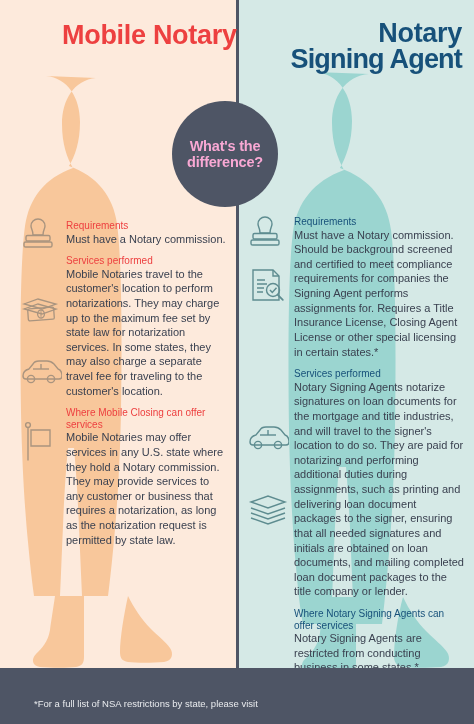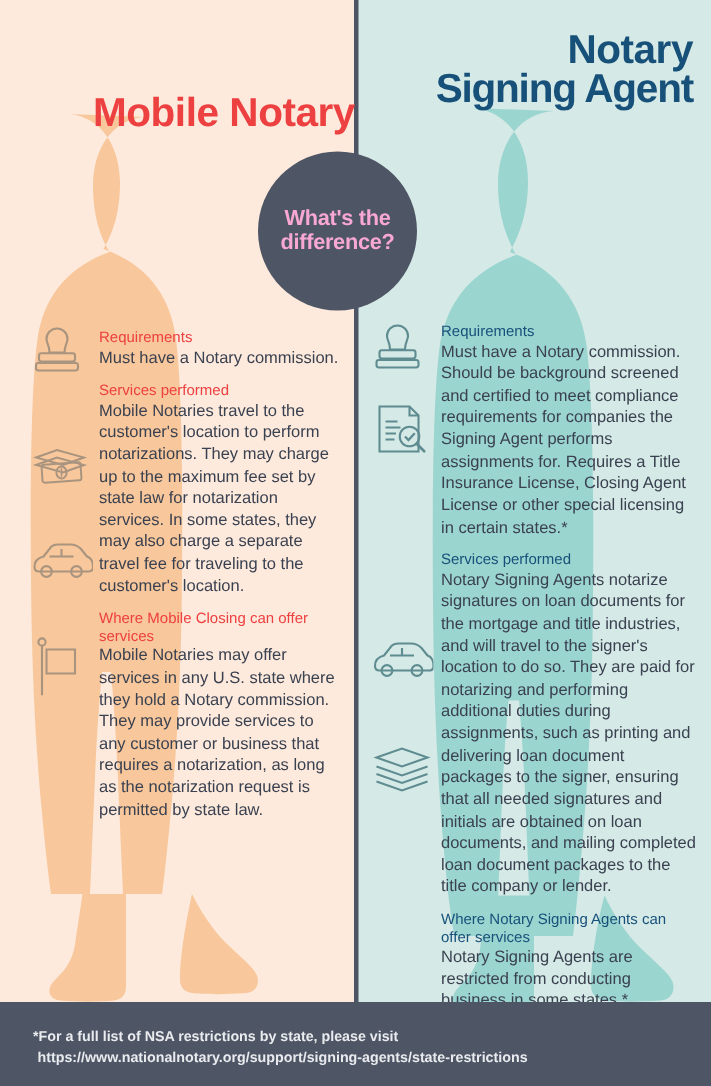--- a/index.html
+++ b/index.html
@@ -16,21 +16,21 @@
   .half-right{left:237px;width:237px;background:#D5E9E6;}
 
   .divider{position:absolute;left:236px;top:0;width:3px;height:668px;background:#4E5565;z-index:6;}
 
   
   .silo{position:absolute;top:0;height:668px;width:237px;overflow:hidden;}
   .silo svg{display:block;}
 
   
   .title{position:absolute;z-index:8;font-weight:bold;line-height:0.98;letter-spacing:-0.3px;}
-  .title-left{left:62px;top:22px;color:#ED4040;font-size:27px;margin-top:40px;}
+  .title-left{left:62px;top:22px;color:#ED4040;font-size:27px;}
   .title-right{right:12px;top:20px;color:#17517A;font-size:27px;text-align:right;}
   .title-right .l1{display:block;}
   .title-right .l2{display:block;letter-spacing:-0.8px;}
 
   
   .circle{
     position:absolute;left:172px;top:101px;width:106px;height:106px;border-radius:50%;
     background:#4E5565;z-index:9;display:flex;align-items:center;justify-content:center;
   }
   .circle-txt{color:#f9a8d4;font-weight:bold;font-size:14.5px;line-height:1.12;text-align:center;letter-spacing:-0.2px;}
@@ -43,21 +43,21 @@
   .body-right{position:absolute;left:294px;top:212px;width:172px;z-index:7;}
 
   h3{margin:4px 0 0 0;font-size:10px;font-weight:normal;line-height:1.15;}
   .h-left{color:#ED4040;}
   .h-right{color:#17517A;}
   p{margin:0 0 9px 0;font-size:11px;line-height:1.33;color:#3A4150;}
   .sec{margin-bottom:2px;}
 
   
   .footer{position:absolute;left:0;top:668px;width:474px;height:56px;background:#4E5565;z-index:10;}
-  .footer p{margin:4px;color:#E9EBEE;font-size:9.5px;line-height:1.5;font-weight:bold;}
+  .footer p{margin:16px;color:#E9EBEE;font-size:9.5px;line-height:1.5;}
   .footer .f1{position:absolute;left:18px;top:13px;}
   .footer .f2{position:absolute;left:21px;top:27px;}
 </style>
 </head>
 <body>
 
 <div class="poster">
 
   <div class="half half-left"></div>
   <div class="half half-right"></div>
@@ -217,16 +217,15 @@
       <p>Notary Signing Agents notarize signatures on loan documents for the mortgage and title industries, and will travel to the signer's location to do so. They are paid for notarizing and performing additional duties during assignments, such as printing and delivering loan document packages to the signer, ensuring that all needed signatures and initials are obtained on loan documents, and mailing completed loan document packages to the title company or lender.</p>
     </div>
     <div class="sec">
       <h3 class="h-right">Where Notary Signing Agents can offer services</h3>
       <p>Notary Signing Agents are restricted from conducting business in some states.*</p>
     </div>
   </div>
 
   <div class="footer">
     <p class="f1">*For a full list of NSA restrictions by state, please visit</p>
-    <p class="f2">https://www.nationalnotary.org/support/signing-agents/state-restrictions</p>
   </div>
 
 </div>
 
 </body></html>

